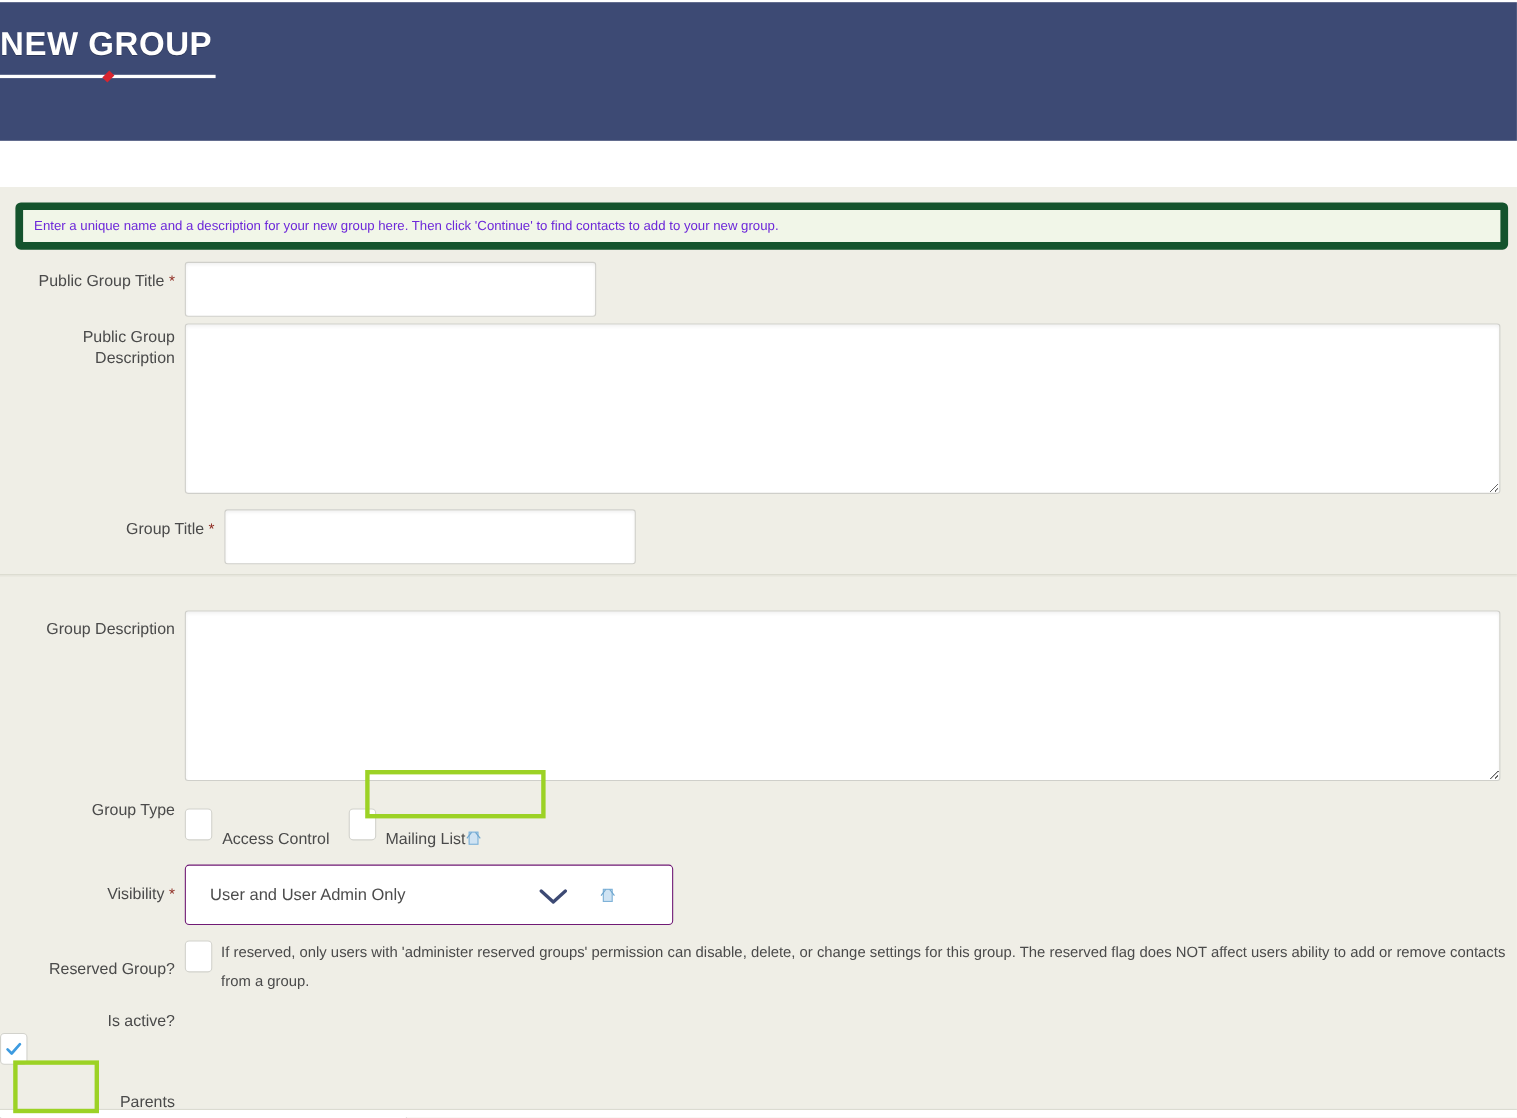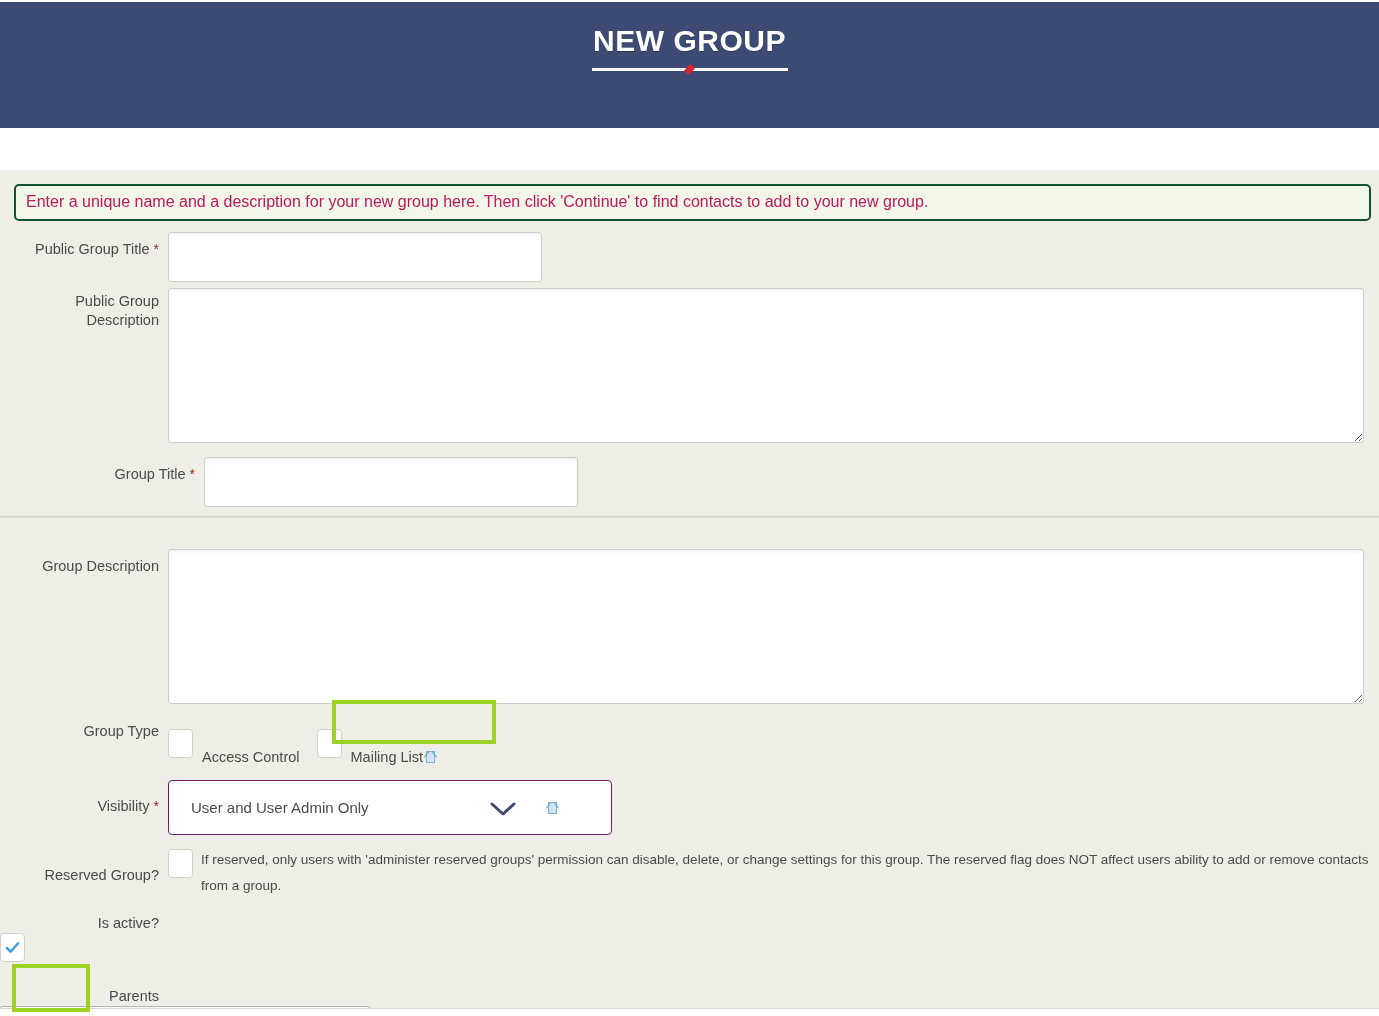--- a/index.html
+++ b/index.html
@@ -13,21 +13,21 @@
   }
 
   
   .banner {
     position: absolute;
     left: 0; top: 2px;
     width: 1379px; height: 126px;
     background: #3d4a74;
     display: flex;
     flex-direction: column;
-    align-items: center;
+    align-items: flex-start;
   }
   .banner-title {
     margin-top: 22px;
     color: #ffffff;
     font-size: 30px;
     font-weight: bold;
     letter-spacing: 0.5px;
     font-family: "Liberation Sans", sans-serif;
     text-shadow: 0 1px 0 rgba(0,0,0,.25);
   }
@@ -58,25 +58,25 @@
     border-bottom: 1px solid #d8d7cd;
     padding: 0;
   }
   .panel.first { border-top: none; padding-top: 14px; padding-bottom: 6px; }
   .panel.second { padding-top: 28px; padding-bottom: 10px; }
 
   
   .help-box {
     margin: 0 8px 0 14px;
     background: #f1f6e8;
-    border: 2px solid #14532d;
+    border: 7px solid #14532d;
     border-radius: 5px;
     padding: 7px 10px 8px 10px;
-    font-size: 16px;
-    color: #be185d;
+    font-size: 12px;
+    color: #6d28d9;
   }
 
   
   .row {
     display: flex;
     align-items: flex-start;
     padding: 3px 0;
   }
   .row-label {
     width: 168px;

